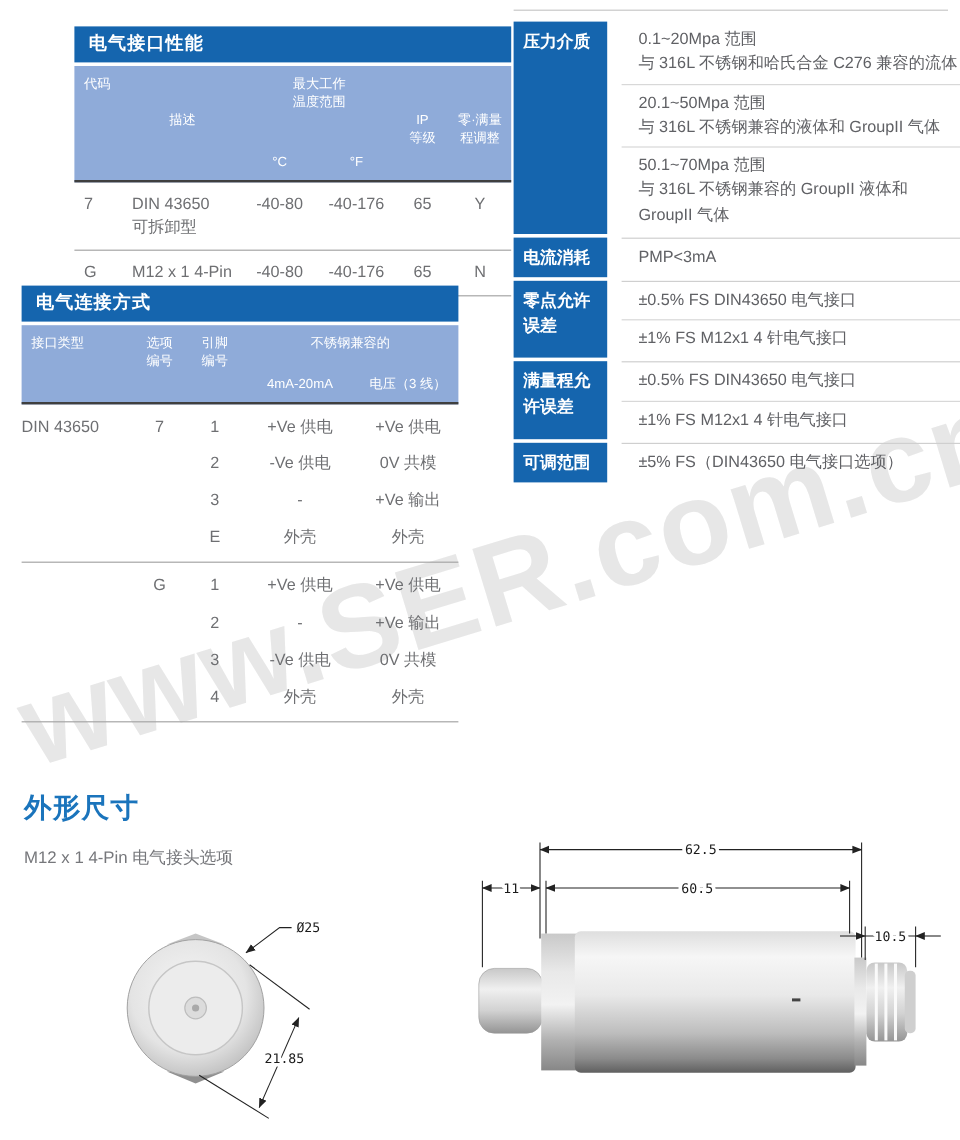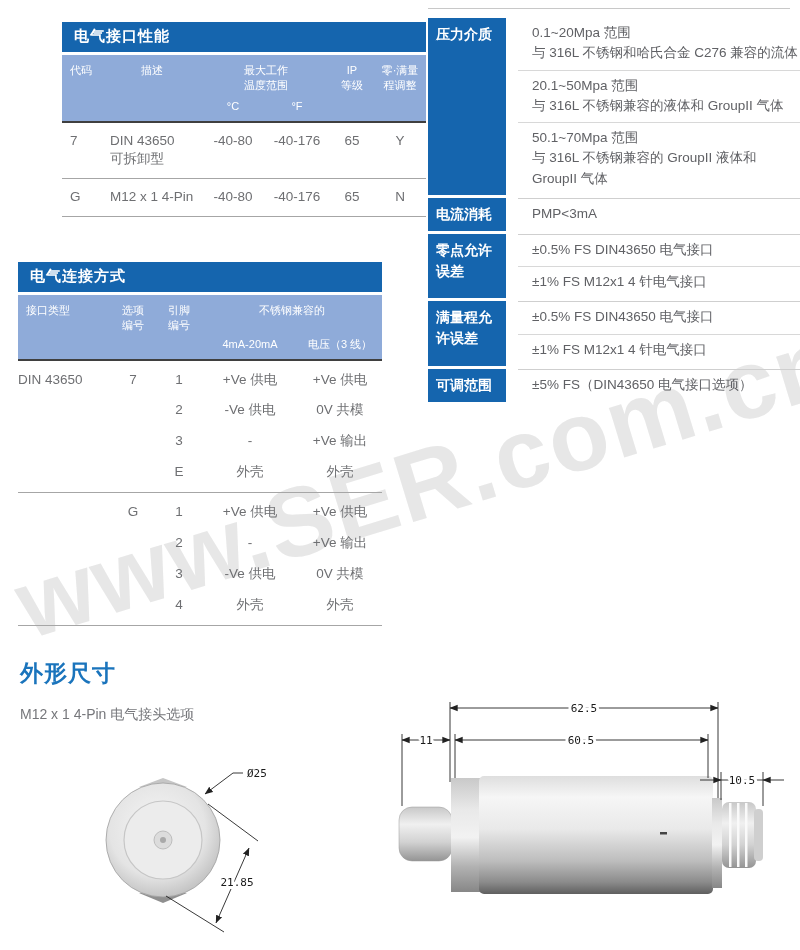--- a/index.html
+++ b/index.html
@@ -33,21 +33,21 @@
   .hl{text-align:left; padding-left:8px; line-height:1.35;}
   .cell-c{text-align:center;}
   .cell-l{text-align:left; padding-left:8px;}
   .t-body{font-size:13.5px; color:#6e6f72; line-height:1.4;}
   
   .t1{position:absolute; left:18px; top:22px; width:364px;margin-left:44px;}
   .t1 .row{padding:9px 0; align-items:start;}
   .t1 .row + .row{border-top:1px solid #a6a6a6;}
   .t1 .t-body{border-bottom:1px solid #a6a6a6;}
   
-  .t2{position:absolute; left:18px; top:262px; width:364px;}
+  .t2{position:absolute; left:18px; top:238px; width:364px;}
   .t2 .pinrow{padding:6px 0;}
   .t2 .group{padding:4px 0;}
   .t2 .group + .group{border-top:1px solid #a6a6a6;}
   .t2 .t-body{border-bottom:1px solid #a6a6a6;}
   
   .t3{position:absolute; left:428px; top:8px; width:362px;}
   .t3-topline{height:1px; background:#c8c8c8; margin-bottom:9px;}
   .blk{display:grid; grid-template-columns:78px 284px; margin-bottom:3px;gap:12px;}
   .blk .lbl{
     background:#1565AE; color:#fff; font-weight:bold; font-size:14px;
@@ -76,23 +76,23 @@
 <div class="page">
 
   <div class="watermark">www.SER.com.cn</div>
 
   <div class="content">
 
     <div class="t1">
       <div class="titlebar">电气接口性能</div>
       <div class="headblk grid6">
         <div class="hl" style="grid-column:1">代码</div>
-        <div class="hc" style="grid-column:2">描述</div>
         <div class="hc pre" style="grid-column:3/5">最大工作
 温度范围</div>
+        <div class="hc" style="grid-column:2">描述</div>
         <div class="hc pre" style="grid-column:5">IP
 等级</div>
         <div class="hc pre" style="grid-column:6">零·满量
 程调整</div>
         <div class="hc" style="grid-column:3; margin-top:6px">°C</div>
         <div class="hc" style="grid-column:4; margin-top:6px">°F</div>
       </div>
       <div class="t-body">
         <div class="row grid6">
           <div class="cell-l">7</div>

